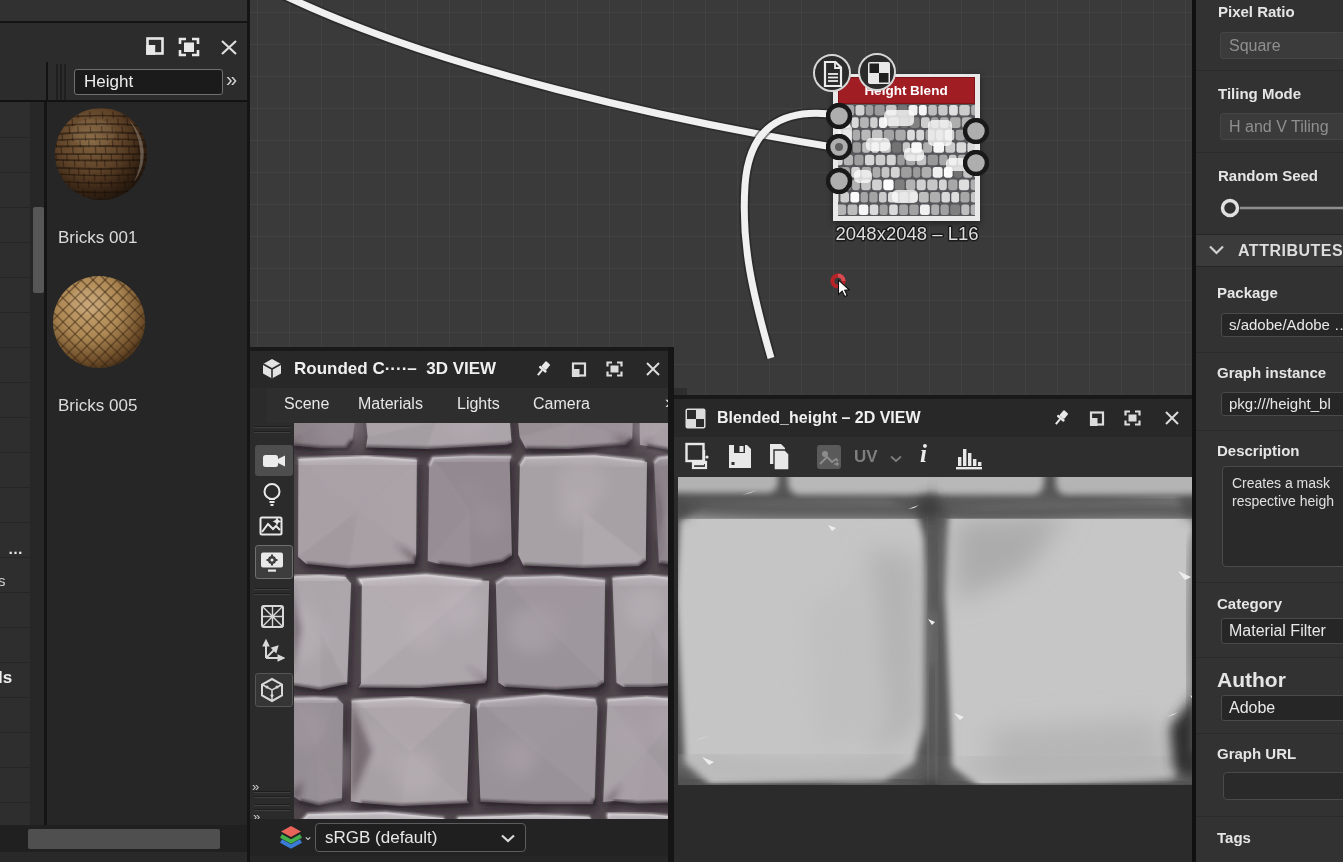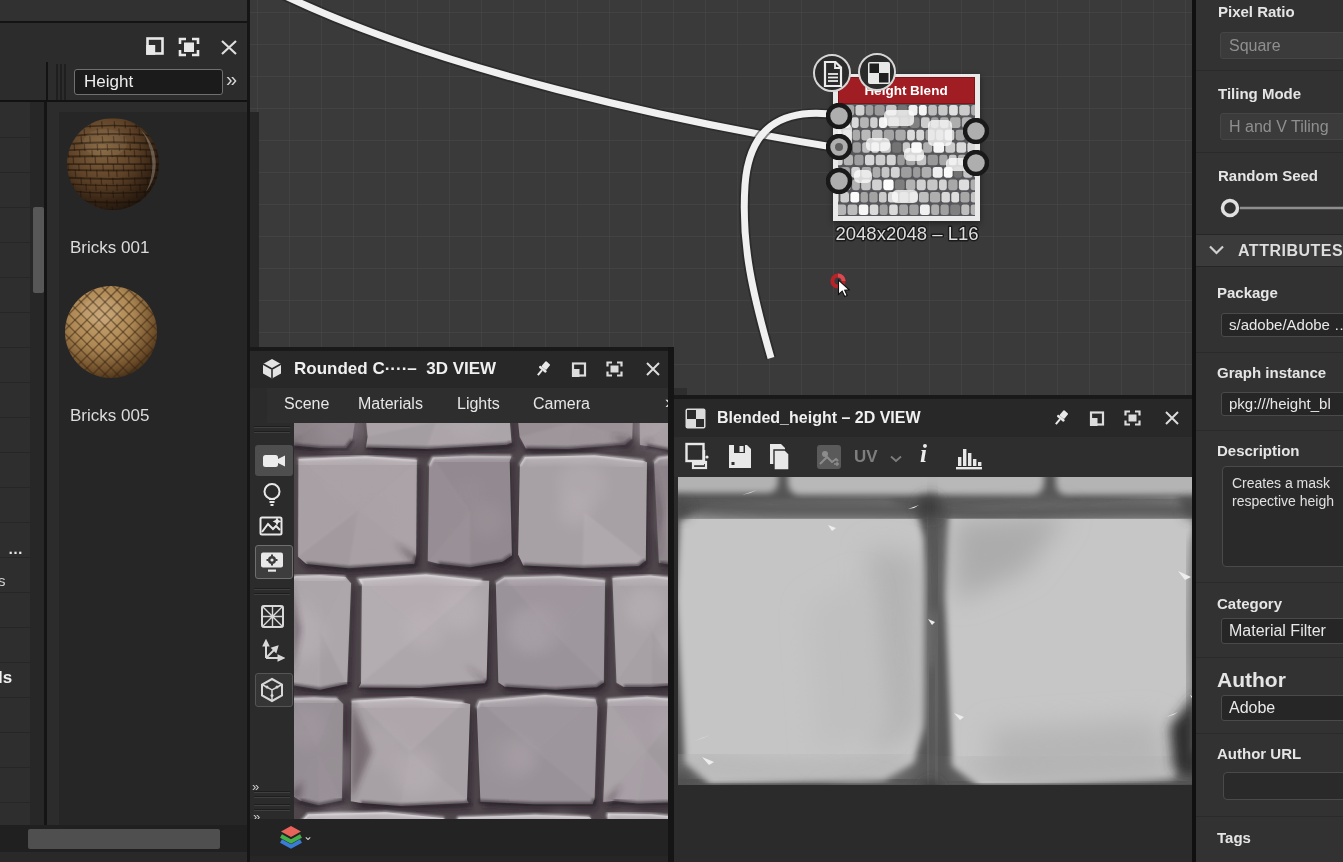--- a/index.html
+++ b/index.html
@@ -252,21 +252,21 @@
 <div class="abs" style="left:0;top:665px;width:30px;height:1px;background:#262626;"></div>
 <div class="abs" style="left:0;top:700px;width:30px;height:1px;background:#262626;"></div>
 <div class="abs" style="left:0;top:735px;width:30px;height:1px;background:#262626;"></div>
 <div class="abs" style="left:30px;top:0;width:15px;height:760px;background:#272727;"></div>
 <div class="abs" style="left:33px;top:105px;width:11px;height:86px;background:#575757;border-radius:2px;"></div>
 <div class="abs" style="left:44px;top:0;width:3px;height:760px;background:#141414;"></div>
 <div class="abs" style="left:8px;top:438px;color:#e8e8e8;font-weight:bold;font-size:15px;">…</div>
 <div class="abs" style="left:-2px;top:470px;color:#d0d0d0;font-size:15px;">s</div>
 <div class="abs" style="left:-2px;top:566px;color:#f0f0f0;font-weight:bold;font-size:17px;">ls</div>
 </div>
-<div class="abs" style="left:47px;top:112px;width:200px;height:723px;background:#262626;margin-left:12px;">
+<div class="abs" style="left:47px;top:102px;width:200px;height:723px;background:#262626;">
 <div class="abs" style="left:6px;top:4px;width:96px;height:96px;"><svg width="96" height="96" viewBox="0 0 96 96" xmlns="http://www.w3.org/2000/svg">
           <defs>
             <radialGradient id="s1g" cx="0.38" cy="0.33" r="0.72">
               <stop offset="0" stop-color="#84653f"></stop>
               <stop offset="0.5" stop-color="#5e4228"></stop>
               <stop offset="0.8" stop-color="#372414"></stop>
               <stop offset="1" stop-color="#1f150c"></stop>
             </radialGradient>
             <clipPath id="s1c">
               <circle cx="48" cy="48" r="46"></circle>
@@ -774,20 +774,23 @@
         <polyline points="394.8,428.9 392.7,438.3 353.2,441.9 314.1,439.8" fill="none" stroke="rgba(42,33,40,0.55)" stroke-width="4.5" filter="url(#b1)"></polyline>
         <polygon points="395,397 395,429 381,414" fill="rgba(58,47,55,0.45)" filter="url(#b2)"></polygon>
       </svg></div>
 <div class="abs" style="left:0;top:468px;width:420px;height:37px;background:#232323;"></div>
 <div class="abs" style="left:27px;top:474px;"><svg width="28" height="26" viewBox="0 0 28 26" xmlns="http://www.w3.org/2000/svg">
         <path d="M14,1 L24,6.5 L14,12 L4,6.5 Z" fill="#e8645a"></path>
         <path d="M4,11 L14,16.5 L24,11" fill="none" stroke="#43b04a" stroke-width="4"></path>
         <path d="M4,16 L14,21.5 L24,16" fill="none" stroke="#3a7bd5" stroke-width="4"></path>
       </svg></div>
 <div class="abs" style="left:53px;top:478px;color:#cfcfcf;font-size:12px;">⌄</div>
+<div class="abs" style="left:65px;top:472px;width:211px;height:29px;background:#1f1f1f;border:1px solid #5c5c5c;border-radius:4px;color:#e8e8e8;font-size:17px;line-height:27px;padding-left:9px;">sRGB (default)<svg width="14" height="9" viewBox="0 0 14 9" style="position:absolute;right:10px;top:10px" xmlns="http://www.w3.org/2000/svg">
+        <path d="M1,1.5 L7,7 L13,1.5" fill="none" stroke="#d8d8d8" stroke-width="2.2"></path>
+      </svg></div>
 <div class="abs" style="left:0;top:505px;width:420px;height:11px;background:#262626;"></div>
 </div>
 <div class="abs" style="left:668px;top:347px;width:6px;height:515px;background:#151515;"></div>
 <div class="abs" style="left:674px;top:347px;width:518px;height:505px;background:#2b2b2b;border-top:4px solid #191919;margin-top:48px;">
 <div class="abs" style="left:0;top:0;width:518px;height:38px;background:#282828;"></div>
 <div class="abs" style="left:10px;top:8px;"><svg width="23" height="23" viewBox="0 0 23 23" xmlns="http://www.w3.org/2000/svg">
         <rect x="1.5" y="1.5" width="20" height="20" rx="2" fill="#dcdcdc"></rect>
         <rect x="3" y="3" width="9" height="9" fill="#2b2b2b"></rect>
         <rect x="12" y="12" width="8" height="8" fill="#2b2b2b"></rect>
       </svg></div>
@@ -982,16 +985,16 @@
 <div class="abs" style="left:0;top:430px;width:147px;height:1px;background:#2a2a2a;"></div>
 <div class="lbl" style="left:21px;top:442px;font-size:15px;">Description</div>
 <div class="abs" style="left:26px;top:466px;width:128px;height:101px;background:#2a2a2a;border:1px solid #4a4a4a;border-radius:4px;color:#e0e0e0;font-size:14px;line-height:18px;padding:7px 0 0 9px;">Creates a mask<br>respective heigh</div>
 <div class="abs" style="left:0;top:582px;width:147px;height:1px;background:#2a2a2a;"></div>
 <div class="lbl" style="left:21px;top:595px;font-size:15px;">Category</div>
 <div class="inp" style="left:25px;top:618px;width:130px;height:26px;background:#262626;border:1px solid #4a4a4a;color:#e8e8e8;font-size:16px;line-height:24px;padding-left:7px;">Material Filter</div>
 <div class="abs" style="left:0;top:657px;width:147px;height:1px;background:#2a2a2a;"></div>
 <div class="lbl" style="left:21px;top:668px;font-size:21px;">Author</div>
 <div class="inp" style="left:25px;top:695px;width:130px;height:26px;background:#262626;border:1px solid #4a4a4a;color:#e8e8e8;font-size:16px;line-height:24px;padding-left:7px;">Adobe</div>
 <div class="abs" style="left:0;top:733px;width:147px;height:1px;background:#2a2a2a;"></div>
-<div class="lbl" style="left:21px;top:745px;font-size:15px;">Author URL</div>
+<div class="lbl" style="left:21px;top:745px;font-size:15px;">Graph URL</div>
 <div class="inp" style="left:27px;top:772px;width:128px;height:28px;background:#2a2a2a;border:1px solid #4a4a4a;border-radius:4px;"></div>
 <div class="abs" style="left:0;top:816px;width:147px;height:1px;background:#2a2a2a;"></div>
 <div class="lbl" style="left:21px;top:829px;font-size:15px;">Tags</div>
 </div>
 </body></html>

